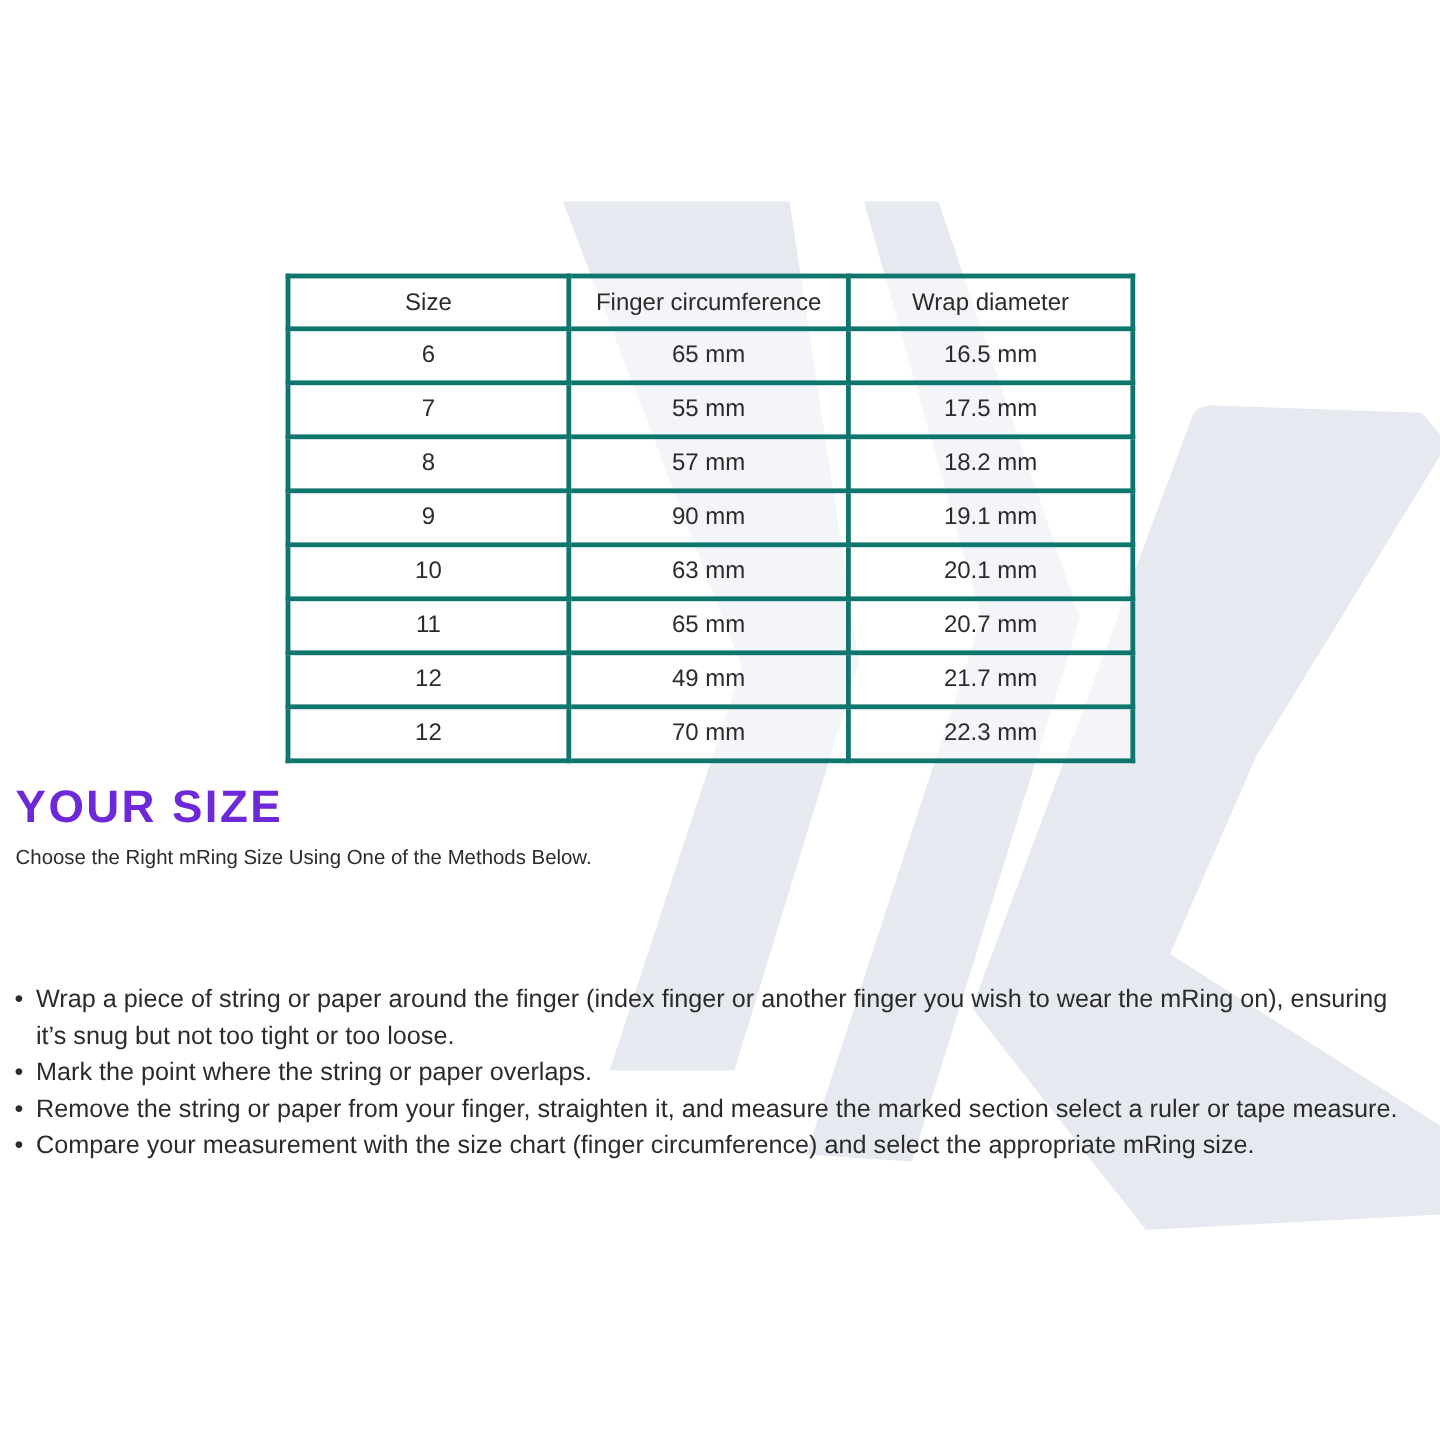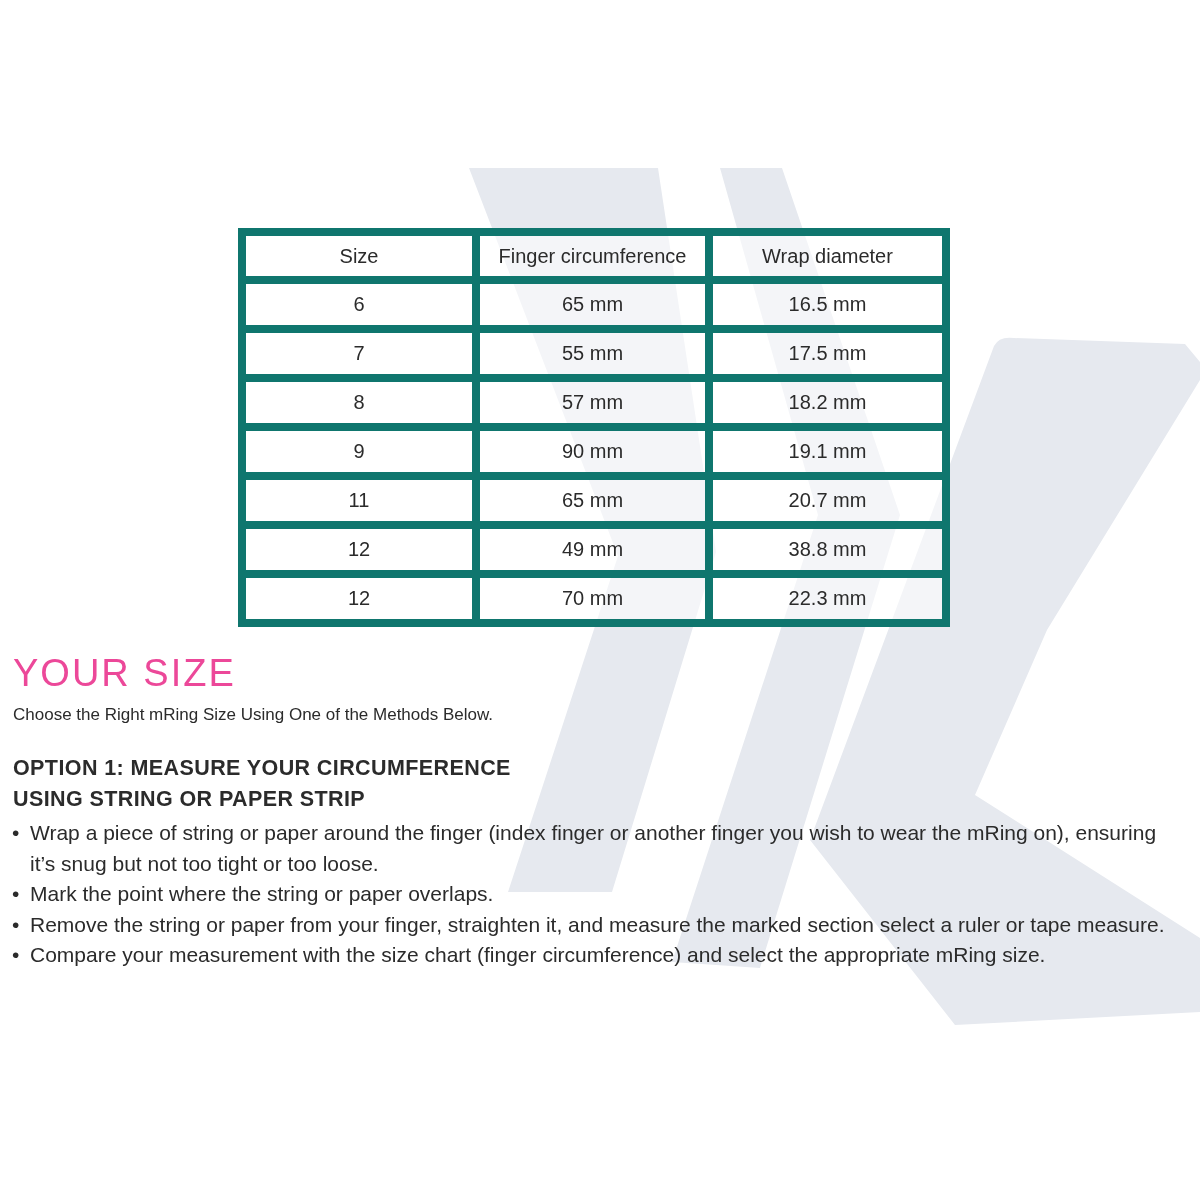--- a/index.html
+++ b/index.html
@@ -39,21 +39,21 @@
     position: absolute;
     left: 238px;
     top: 228px;
     width: 704px;
     border-collapse: collapse;
     table-layout: fixed;
     background: transparent;
   }
   table.size-table th,
   table.size-table td {
-    border: 8px solid #0f766e;
+    border: 4px solid #0f766e;
     text-align: center;
     vertical-align: middle;
     font-size: 20px;
     font-weight: normal;
     color: #2b2b2b;
     background: rgba(255,255,255,0.55);
     padding: 0;
   }
   table.size-table th { height: 40px; }
   table.size-table td { height: 41px; }
@@ -62,23 +62,23 @@
   col.c3 { width: 237px; }
 
   .your-size-block {
     position: absolute;
     left: 13px;
     top: 653px;
     width: 1180px;
   }
   .your-size-title {
     font-size: 38px;
-    font-weight: normal;
+    font-weight: bold;
     letter-spacing: 2px;
-    color: #ec4899;
+    color: #6d28d9;
     line-height: 40px;
   }
   .your-size-subtitle {
     margin-top: 9px;
     font-size: 17px;
     color: #2b2b2b;
     line-height: 26px;
   }
   .option-heading {
     position: absolute;
@@ -158,46 +158,47 @@
           <td>8</td>
           <td>57 mm</td>
           <td>18.2 mm</td>
         </tr>
         <tr>
           <td>9</td>
           <td>90 mm</td>
           <td>19.1 mm</td>
         </tr>
         <tr>
+          <td>10</td>
+          <td>63 mm</td>
+          <td>20.1 mm</td>
+        </tr>
+        <tr>
           <td>11</td>
           <td>65 mm</td>
           <td>20.7 mm</td>
         </tr>
         <tr>
           <td>12</td>
           <td>49 mm</td>
-          <td>38.8 mm</td>
+          <td>21.7 mm</td>
         </tr>
         <tr>
           <td>12</td>
           <td>70 mm</td>
           <td>22.3 mm</td>
         </tr>
       </tbody>
     </table>
 
     <div class="your-size-block">
       <div class="your-size-title">YOUR SIZE</div>
       <div class="your-size-subtitle">Choose the Right mRing Size Using One of the Methods Below.</div>
     </div>
 
-    <div class="option-heading">
-      <div>OPTION 1: MEASURE YOUR CIRCUMFERENCE</div>
-      <div>USING STRING OR PAPER STRIP</div>
-    </div>
 
     <div class="bullets">
       <div class="bullet">
         <span class="dot">•</span>
         <span class="btext">Wrap a piece of string or paper around the finger (index finger or another finger you wish to wear the mRing on), ensuring it’s snug but not too tight or too loose.</span>
       </div>
       <div class="bullet">
         <span class="dot">•</span>
         <span class="btext">Mark the point where the string or paper overlaps.</span>
       </div>

